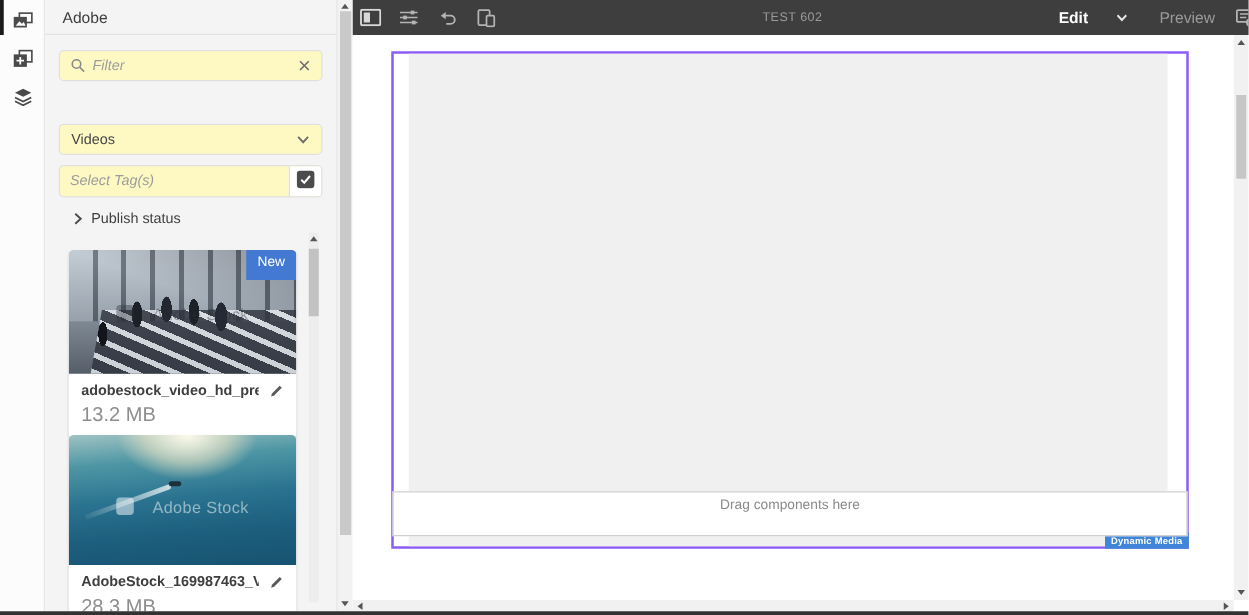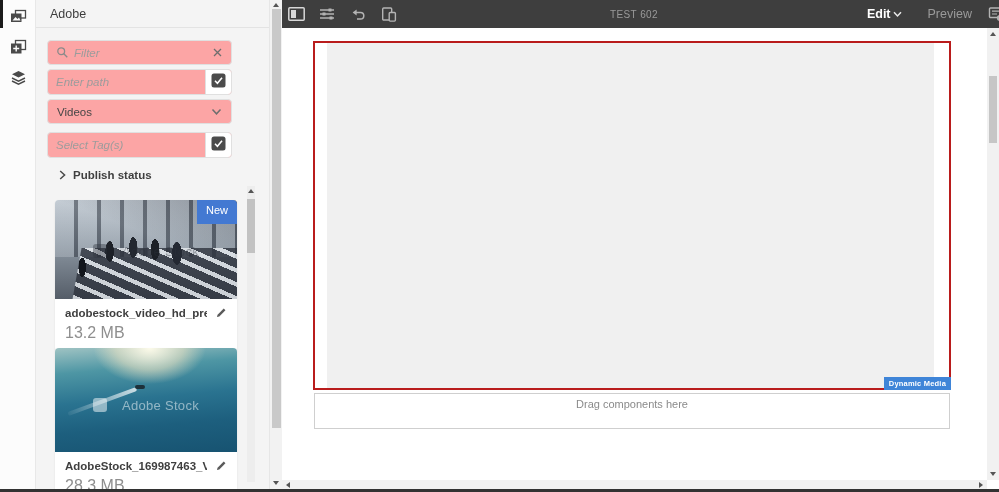--- a/index.html
+++ b/index.html
@@ -11,38 +11,38 @@
   .rail{position:absolute;left:0;top:0;width:36px;height:100%;background:#fcfcfc;
     border-right:1px solid #e8e8e8;z-index:5;}
   .rail-indicator{position:absolute;left:0;top:0;width:3px;height:28px;background:#1b1b1b;}
   .rail-btn{position:absolute;left:0;width:36px;height:24px;border:none;background:transparent;
     display:flex;align-items:center;justify-content:center;padding:0;cursor:pointer;}
 
   
   .panel{position:absolute;left:36px;top:0;width:233px;height:489px;background:#f4f4f4;overflow:hidden;}
   .panel-header{height:28px;line-height:28px;padding-left:14px;font-size:12.5px;color:#3d3d3d;
     border-bottom:1px solid #e3e3e3;}
-  .field{position:absolute;left:11px;width:185px;background:#fca5a5;border:1px solid #e0e0e0;
+  .field{position:absolute;left:11px;width:211px;background:#fef9c3;border:1px solid #e0e0e0;
     border-radius:4px;display:flex;align-items:center;overflow:hidden;}
   .f-filter{top:40px;height:25px;}
   .f-path{top:69px;height:26px;}
   .f-select{top:99px;height:25px;cursor:pointer;}
   .f-tags{top:132px;height:26px;}
   .field input{border:none;outline:none;flex:1;min-width:0;font-size:11.5px;color:#4b4b4b;
     padding:0 8px;background:transparent;font-family:"Liberation Sans",sans-serif;}
   .field input::placeholder{font-style:italic;color:#9c9c9c;}
   .f-filter input{padding-left:5px;}
   .icon-pad-l{margin-left:8px;flex:none;display:flex;}
   .icon-pad-r{margin-right:9px;flex:none;display:flex;cursor:pointer;}
   .field-btn{flex:none;width:26px;align-self:stretch;border:none;border-left:1px solid #e0e0e0;
     background:#fff;display:flex;align-items:center;justify-content:center;padding:0;cursor:pointer;}
   .select-value{flex:1;font-size:11.5px;color:#464646;padding-left:9px;}
   .publish-status{position:absolute;top:169px;left:23px;display:flex;align-items:center;gap:7px;
     cursor:pointer;background:transparent;border:none;padding:0;}
-  .publish-status span{font-size:11.5px;font-weight:bold;color:#3f3f3f;}
+  .publish-status span{font-size:11.5px;font-weight:normal;color:#3f3f3f;}
 
   
   .card{position:absolute;left:19px;width:182px;background:#fff;border-radius:4px;
     box-shadow:0 1px 2px rgba(0,0,0,0.10);overflow:hidden;cursor:pointer;}
   .card1{top:200px;}
   .card2{top:348px;height:160px;}
   .thumb{position:relative;width:100%;overflow:hidden;}
   .thumb-stairs{height:99px;
     background:
       linear-gradient(200deg,rgba(15,20,30,0.45),rgba(15,20,30,0) 40%),
@@ -99,31 +99,31 @@
 
   
   .topbar{position:absolute;left:282px;top:0;width:730px;height:28px;background:#3e3e3e;
     display:flex;align-items:center;}
   .tb-left{display:flex;align-items:center;gap:13px;padding-left:5px;}
   .tb-btn{width:18px;height:18px;border:none;background:transparent;padding:0;display:flex;
     align-items:center;justify-content:center;cursor:pointer;}
   .page-title{position:absolute;left:352px;transform:translateX(-50%);font-size:10px;
     color:#9a9a9a;letter-spacing:0.4px;white-space:nowrap;}
   .tb-right{margin-left:auto;display:flex;align-items:center;padding-right:8px;}
-  .mode-btn{display:flex;align-items:center;gap:2px;background:transparent;border:none;
+  .mode-btn{display:flex;align-items:center;gap:22px;background:transparent;border:none;
     cursor:pointer;padding:0;}
   .mode-btn span{color:#fff;font-size:12.5px;font-weight:bold;}
   .preview-btn{background:transparent;border:none;color:#9a9a9a;font-size:12.5px;cursor:pointer;
     margin-left:26px;padding:0;font-family:"Liberation Sans",sans-serif;}
   .annot-btn{background:transparent;border:none;margin-left:16px;padding:0;display:flex;cursor:pointer;}
 
   
   .canvas{position:absolute;left:282px;top:28px;width:705px;height:452px;background:#fff;}
-  .dm-component{position:absolute;left:31px;top:13px;width:638px;height:349px;
-    border:2px solid #b91c1c;background:#fff;cursor:pointer;}
+  .dm-component{position:absolute;left:31px;top:13px;width:638px;height:398px;
+    border:2px solid #8b5cf6;background:#fff;cursor:pointer;}
   .dm-inner{position:absolute;left:12px;right:15px;top:0;bottom:0;background:#f0f0f0;}
   .dm-badge{position:absolute;right:-2px;bottom:-2px;background:#3f85d8;color:#fff;
     font-size:7.5px;font-weight:bold;line-height:13px;height:13px;padding:0 5px;
     letter-spacing:0.2px;white-space:nowrap;}
   .dropzone{position:absolute;left:32px;top:365px;width:636px;height:36px;background:#fff;
     border:1px solid #cfcfcf;font-size:11px;color:#8a8a8a;text-align:center;line-height:20px;
     cursor:pointer;}
 
   .v-sb{position:absolute;right:0;top:28px;width:12px;height:452px;background:#f1f1f1;z-index:6;}
   .v-sb .thumb-bar{position:absolute;left:2px;top:48px;width:8px;height:67px;background:#c6c6c6;}
@@ -171,31 +171,20 @@
         </svg>
       </span>
       <input type="text" placeholder="Filter" style="">
       <span class="icon-pad-r">
         <svg width="9" height="9" viewBox="0 0 9 9">
           <path d="M1 1 L8 8 M8 1 L1 8" stroke="#6e6e6e" stroke-width="1.3"></path>
         </svg>
       </span>
     </div>
 
-    <div class="field f-path">
-      <input type="text" placeholder="Enter path" style="">
-      <button class="field-btn">
-        <span>
-          <svg width="15" height="15" viewBox="0 0 15 15">
-            <rect x="0.5" y="0.5" width="14" height="14" rx="2.5" fill="#4b4b4b"></rect>
-            <path d="M4 7.8 L6.4 10.2 L11 4.8" fill="none" stroke="#fff" stroke-width="1.6"></path>
-          </svg>
-        </span>
-      </button>
-    </div>
 
     <div class="field f-select">
       <span class="select-value">Videos</span>
       <span class="icon-pad-r">
         <svg width="11" height="8" viewBox="0 0 11 8">
           <path d="M1.5 1.5 L5.5 5.8 L9.5 1.5" fill="none" stroke="#6e6e6e" stroke-width="1.5"></path>
         </svg>
       </span>
     </div>
 

